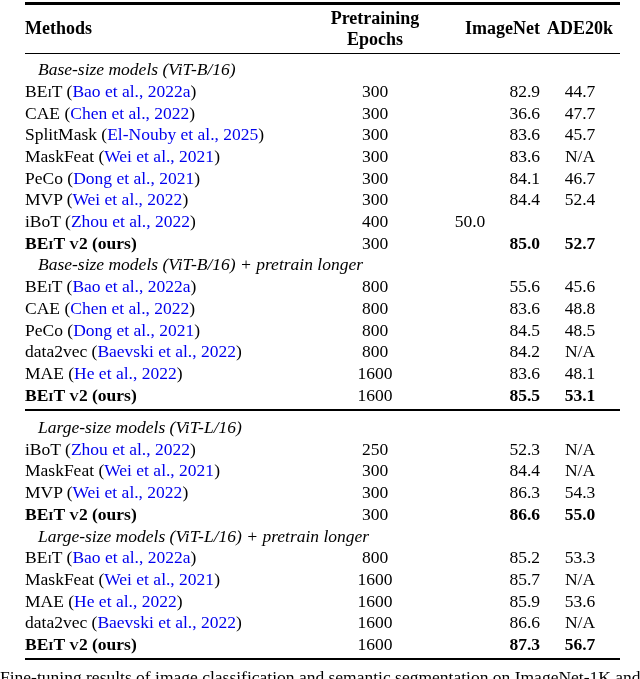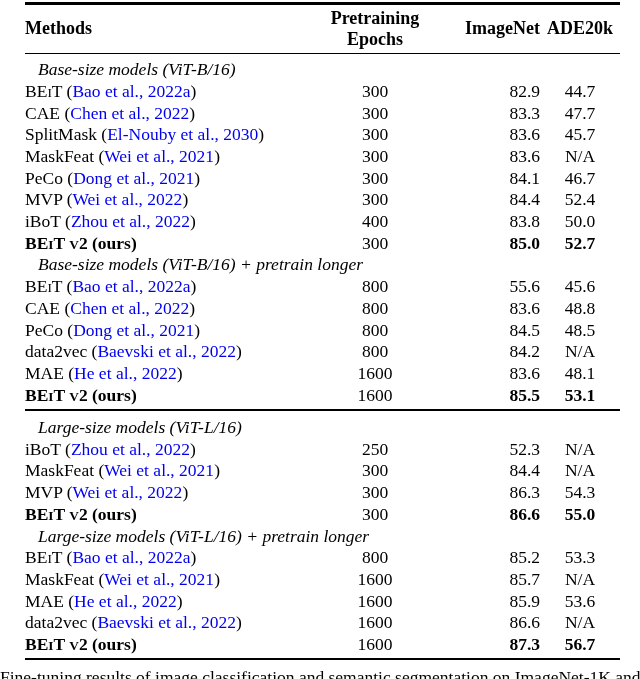--- a/index.html
+++ b/index.html
@@ -86,25 +86,25 @@
         </div>
         <div class="trow">
           <div class="cell methods"><span>BE</span><span class="sc">I</span><span>T (</span><span class="cite">Bao et al., 2022a</span><span>)</span></div>
           <div class="cell epochs">300</div>
           <div class="cell imagenet">82.9</div>
           <div class="cell ade">44.7</div>
         </div>
         <div class="trow">
           <div class="cell methods"><span>CAE (</span><span class="cite">Chen et al., 2022</span><span>)</span></div>
           <div class="cell epochs">300</div>
-          <div class="cell imagenet">83.3</div>
+          <div class="cell imagenet">36.6</div>
           <div class="cell ade">47.7</div>
         </div>
         <div class="trow">
-          <div class="cell methods"><span>SplitMask (</span><span class="cite">El-Nouby et al., 2030</span><span>)</span></div>
+          <div class="cell methods"><span>SplitMask (</span><span class="cite">El-Nouby et al., 2025</span><span>)</span></div>
           <div class="cell epochs">300</div>
           <div class="cell imagenet">83.6</div>
           <div class="cell ade">45.7</div>
         </div>
         <div class="trow">
           <div class="cell methods"><span>MaskFeat (</span><span class="cite">Wei et al., 2021</span><span>)</span></div>
           <div class="cell epochs">300</div>
           <div class="cell imagenet">83.6</div>
           <div class="cell ade">N/A</div>
         </div>
@@ -116,21 +116,20 @@
         </div>
         <div class="trow">
           <div class="cell methods"><span>MVP (</span><span class="cite">Wei et al., 2022</span><span>)</span></div>
           <div class="cell epochs">300</div>
           <div class="cell imagenet">84.4</div>
           <div class="cell ade">52.4</div>
         </div>
         <div class="trow">
           <div class="cell methods"><span>iBoT (</span><span class="cite">Zhou et al., 2022</span><span>)</span></div>
           <div class="cell epochs">400</div>
-          <div class="cell imagenet">83.8</div>
           <div class="cell ade">50.0</div>
         </div>
         <div class="trow bold">
           <div class="cell methods"><span>BE</span><span class="sc">I</span><span>T </span><span class="sc">V</span><span>2 (ours)</span></div>
           <div class="cell epochs">300</div>
           <div class="cell imagenet">85.0</div>
           <div class="cell ade">52.7</div>
         </div>
         <div class="trow section">
           <div class="cell section-label">Base-size models (ViT-B/16) + pretrain longer</div>

